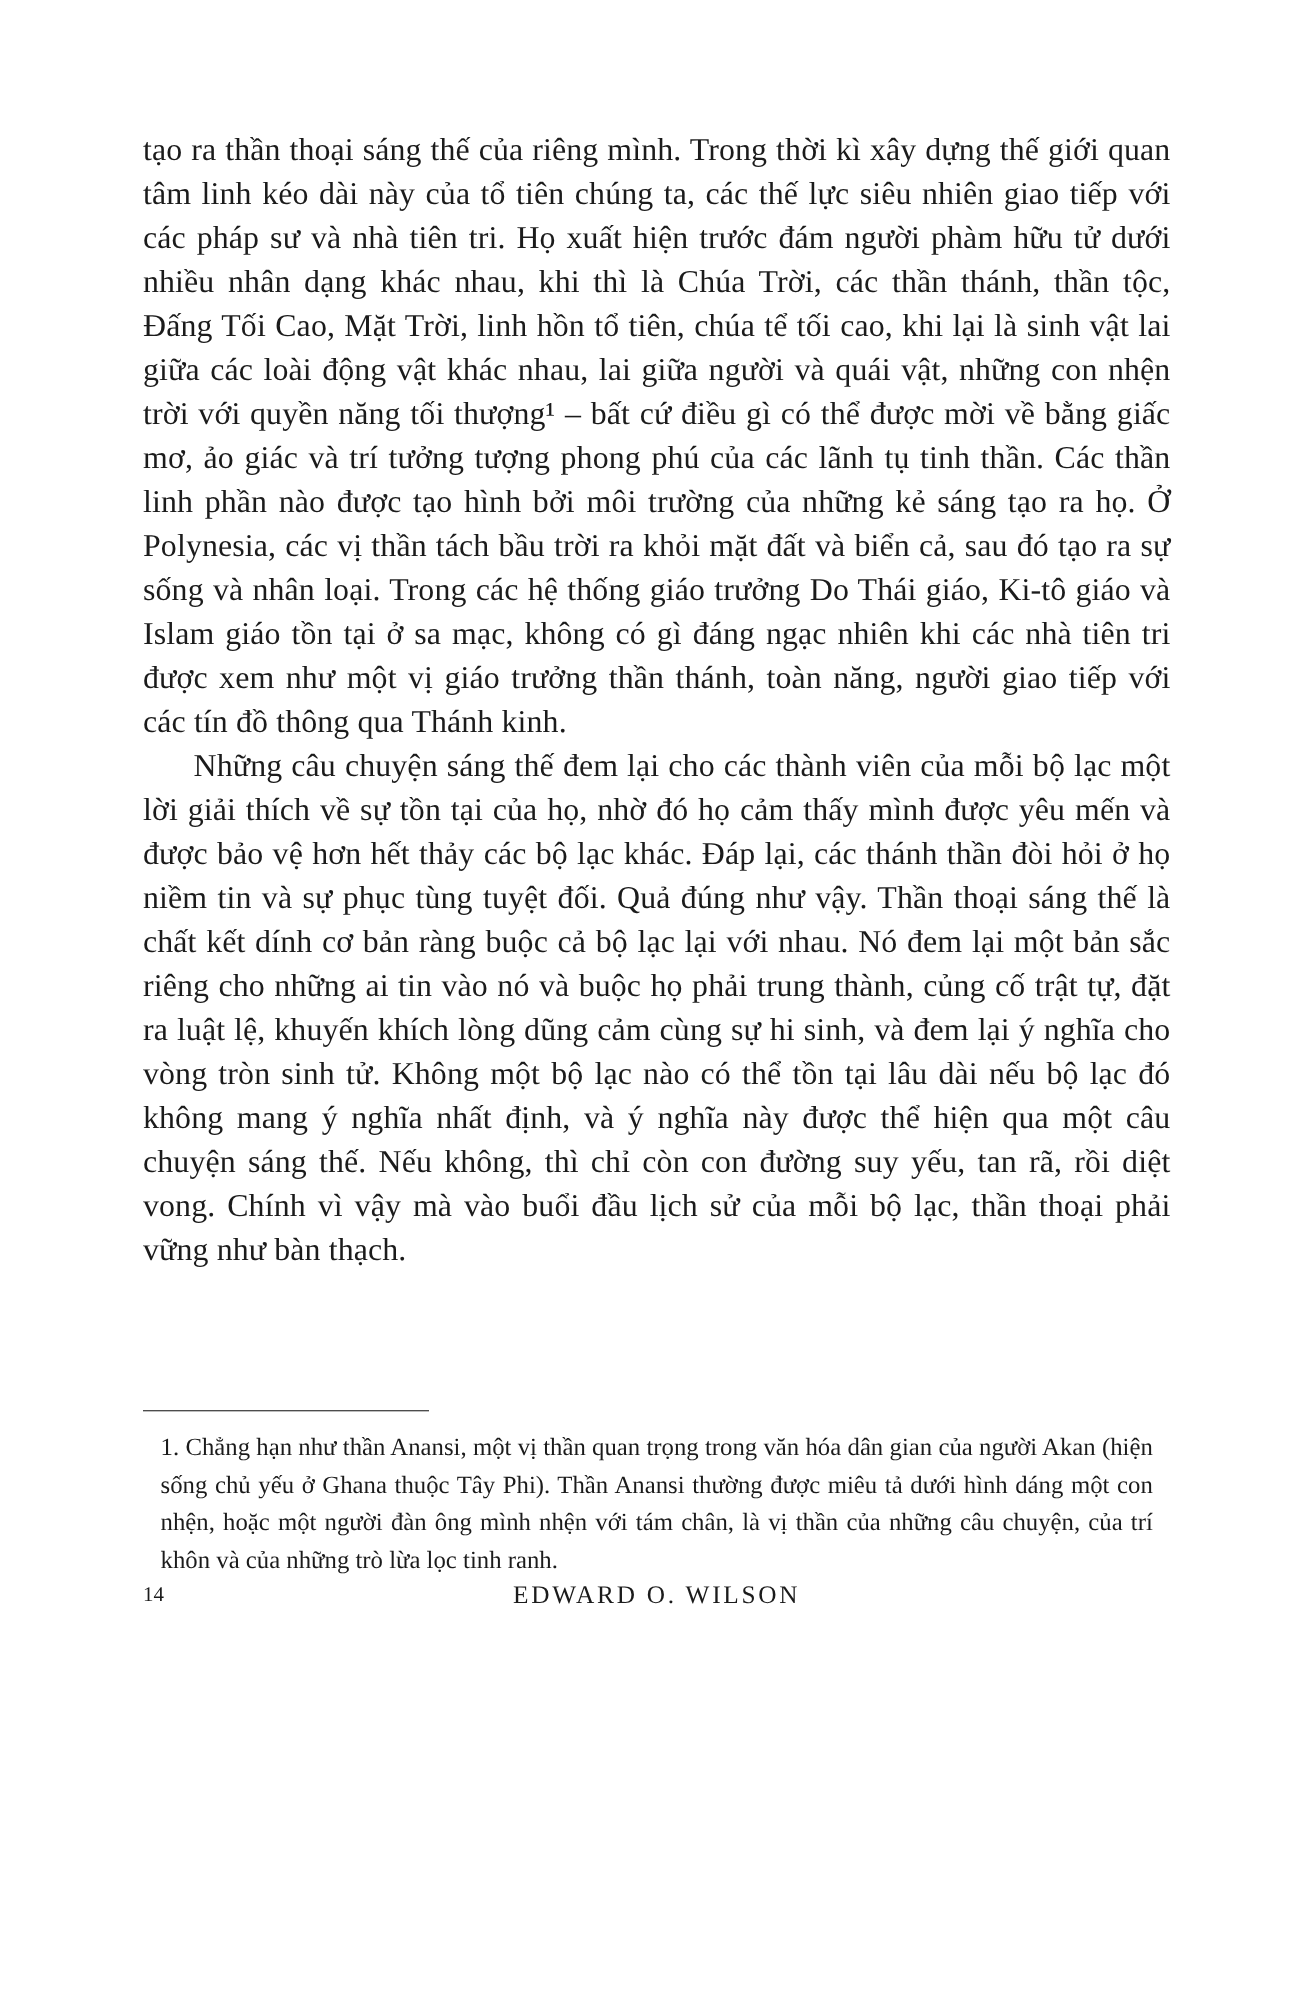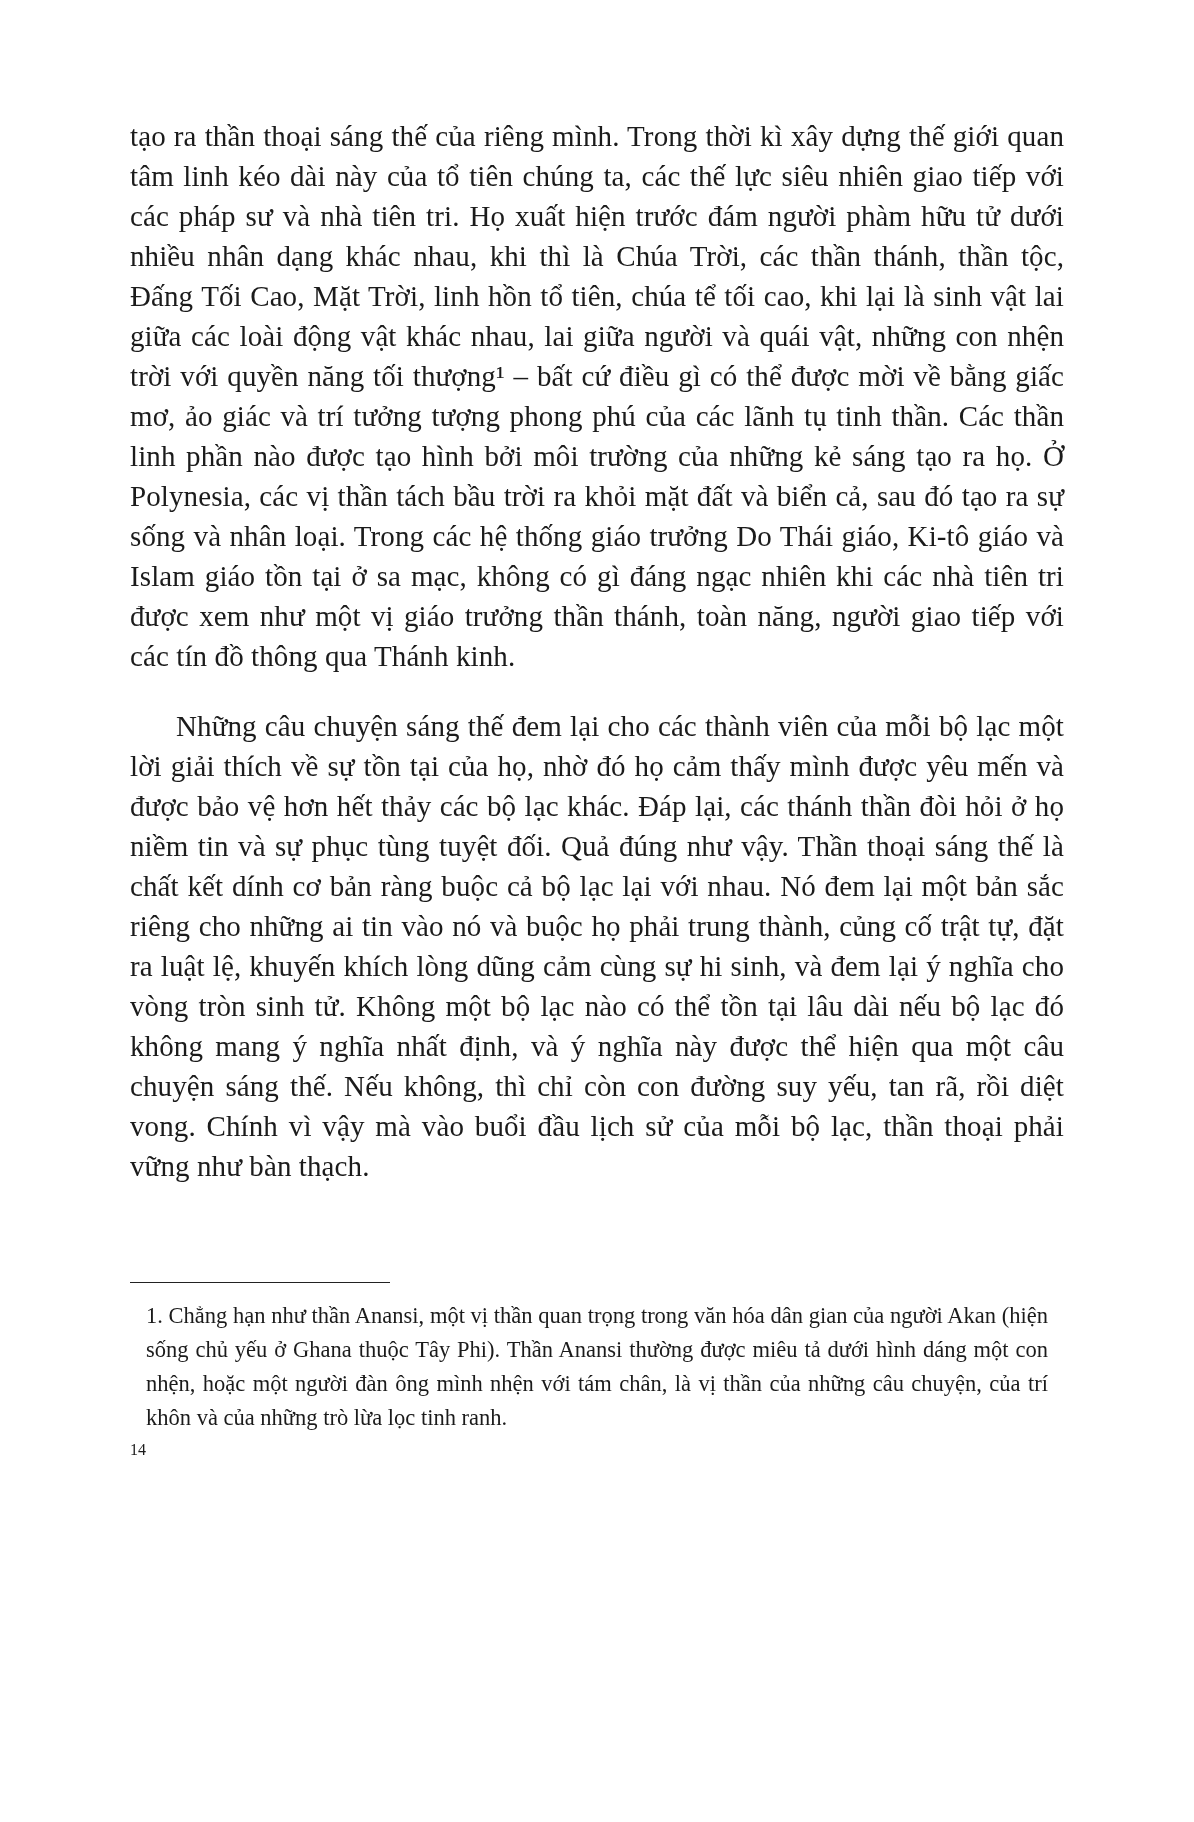--- a/index.html
+++ b/index.html
@@ -26,21 +26,21 @@
   .body-para {
     margin: 0;
     font-size: 29px;
     line-height: 40px;
     text-align: justify;
     text-justify: inter-word;
     letter-spacing: 0.1px;
   }
   .body-para.indent {
     text-indent: 46px;
-    margin-top: 30px;
+    margin-top: 0;
   }
   .footnote-area {
     position: absolute;
     top: 1282px;
     left: 130px;
     width: 934px;
   }
   .footnote-rule {
     border: none;
     border-top: 1.5px solid #222222;
@@ -58,21 +58,21 @@
     position: absolute;
     top: 1436px;
     left: 130px;
     width: 934px;
     height: 32px;
   }
   .page-number {
     position: absolute;
     left: 0;
     top: 0;
-    font-size: 16px;
+    font-size: 19px;
     line-height: 28px;
   }
   .running-head {
     position: absolute;
     left: 0;
     right: 0;
     top: 0;
     text-align: center;
     font-size: 23px;
     line-height: 28px;
@@ -89,15 +89,16 @@
     <p class="body-para indent">Những câu chuyện sáng thế đem lại cho các thành viên của mỗi bộ lạc một lời giải thích về sự tồn tại của họ, nhờ đó họ cảm thấy mình được yêu mến và được bảo vệ hơn hết thảy các bộ lạc khác. Đáp lại, các thánh thần đòi hỏi ở họ niềm tin và sự phục tùng tuyệt đối. Quả đúng như vậy. Thần thoại sáng thế là chất kết dính cơ bản ràng buộc cả bộ lạc lại với nhau. Nó đem lại một bản sắc riêng cho những ai tin vào nó và buộc họ phải trung thành, củng cố trật tự, đặt ra luật lệ, khuyến khích lòng dũng cảm cùng sự hi sinh, và đem lại ý nghĩa cho vòng tròn sinh tử. Không một bộ lạc nào có thể tồn tại lâu dài nếu bộ lạc đó không mang ý nghĩa nhất định, và ý nghĩa này được thể hiện qua một câu chuyện sáng thế. Nếu không, thì chỉ còn con đường suy yếu, tan rã, rồi diệt vong. Chính vì vậy mà vào buổi đầu lịch sử của mỗi bộ lạc, thần thoại phải vững như bàn thạch.</p>
   </main>
 
   <div class="footnote-area">
     <hr class="footnote-rule">
     <p class="footnote">1. Chẳng hạn như thần Anansi, một vị thần quan trọng trong văn hóa dân gian của người Akan (hiện sống chủ yếu ở Ghana thuộc Tây Phi). Thần Anansi thường được miêu tả dưới hình dáng một con nhện, hoặc một người đàn ông mình nhện với tám chân, là vị thần của những câu chuyện, của trí khôn và của những trò lừa lọc tinh ranh.</p>
   </div>
 
   <footer class="page-footer">
     <span class="page-number">14</span>
+    <span class="running-head">EDWARD O. WILSON</span>
   </footer>
 
 </div>
 
 </body></html>

